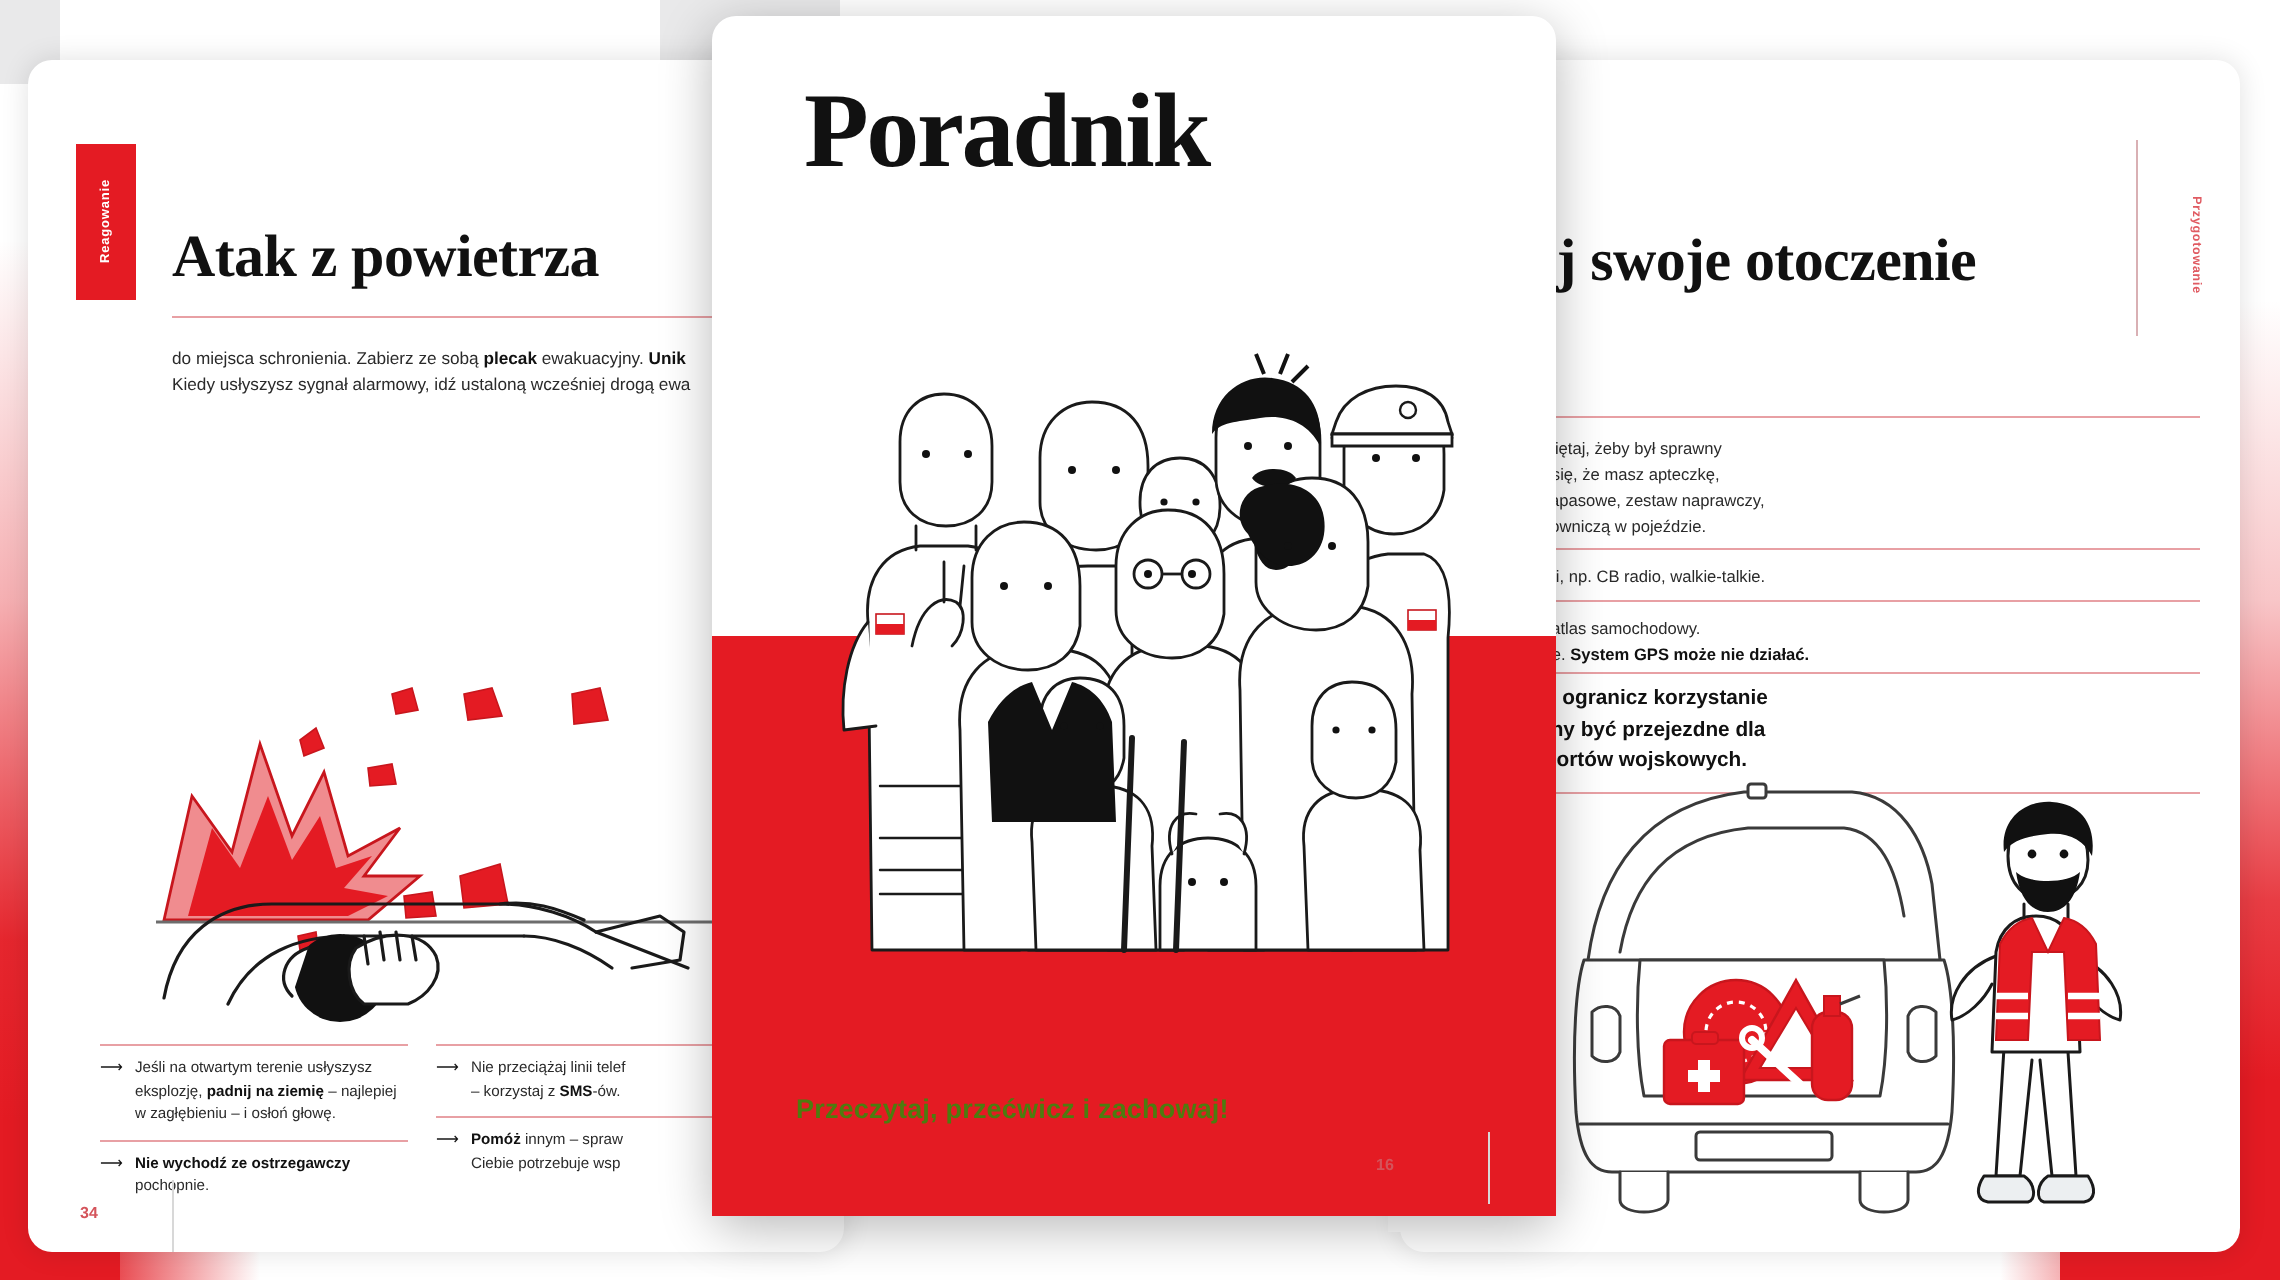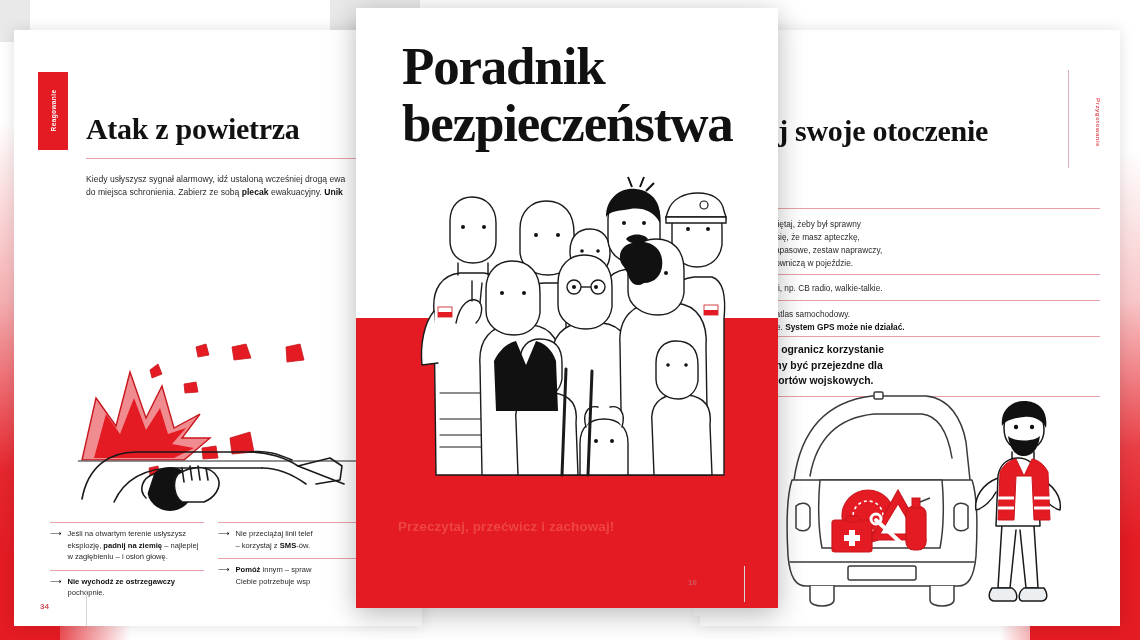--- a/index.html
+++ b/index.html
@@ -41,21 +41,21 @@
     z-index:1;
   }
   .corner-tl{
     position:absolute;left:0;top:0;width:30px;height:42px;background:#e9e9ea;z-index:1;
   }
   .corner-tl2{
     position:absolute;left:330px;top:0;width:90px;height:45px;background:#e9e9ea;z-index:1;
   }
 
   
-  .sheet{position:absolute;background:#fff;z-index:3;}
+  .sheet{position:absolute;background:#fff;z-index:3;border-radius:12px;}
 
   .page-left{ left:14px; top:30px; width:408px; height:596px;
               box-shadow:0 0 14px rgba(0,0,0,0.12); }
   .page-right{ left:700px; top:30px; width:420px; height:596px;
               box-shadow:0 0 14px rgba(0,0,0,0.12); }
   .page-center{ left:356px; top:8px; width:422px; height:600px;
               box-shadow:0 6px 26px rgba(0,0,0,0.28); z-index:6; }
 
   
   .tab-red{
@@ -121,21 +121,21 @@
   .r-redbar{position:absolute;left:-42px;width:9px;background:#e41b23;}
 
   
   .cv-title{
     position:absolute;left:46px;top:30px;width:360px;
     font-family:"Liberation Serif", serif;font-weight:700;
     font-size:53px;line-height:57px;color:#111;letter-spacing:-1.2px;
   }
   .cv-red{position:absolute;left:0;bottom:0;width:422px;height:290px;background:#e41b23;}
   .cv-foot{
-    position:absolute;left:42px;bottom:74px;color:#ef4444;font-size:13.5px;font-weight:700;
+    position:absolute;left:42px;bottom:46px;color:#4d7c0f;font-size:13.5px;font-weight:700;
     letter-spacing:.1px;
   }
   .cv-art{position:absolute;left:60px;top:175px;width:310px;height:300px;}
 
   svg{display:block;overflow:visible;}
 </style>
 </head>
 <body>
 
 <div class="stage">
@@ -149,22 +149,22 @@
   <div class="sheet page-left">
 
     <div class="tab-red">
       <span>Reagowanie</span>
     </div>
 
     <div class="ttl-left">Atak z powietrza</div>
     <div class="rule-left"></div>
 
     <div class="body-left">
+      <div>do miejsca schronienia. Zabierz ze sobą <b>plecak</b> ewakuacyjny. <b>Unik</b></div>
       <div>Kiedy usłyszysz sygnał alarmowy, idź ustaloną wcześniej drogą ewa</div>
-      <div>do miejsca schronienia. Zabierz ze sobą <b>plecak</b> ewakuacyjny. <b>Unik</b></div>
     </div>
 
     <div style="position:absolute;left:40px;top:222px;width:320px;height:250px;">
       <svg width="320" height="250" viewBox="0 0 320 250">
 
         <g>
           <polygon points="28,208 42,146 62,174 76,120 92,166 108,134 120,176 146,162 128,186 156,186 130,208" fill="#f08c8f" stroke="#c8161d" stroke-width="1.4"></polygon>
           <polygon points="40,206 52,162 66,182 80,146 92,178 106,156 114,182 132,176 118,192 140,196 120,206" fill="#e41b23"></polygon>
         </g>
 
@@ -347,21 +347,20 @@
       </svg>
     </div>
   </div>
 
   <div class="sheet page-center">
 
     <div class="cv-red"></div>
 
     <div class="cv-title">
       <div>Poradnik</div>
-      <div>bezpieczeństwa</div>
     </div>
 
     <div class="cv-art">
       <svg width="310" height="300" viewBox="0 0 310 300">
         <g fill="#fff" stroke="#1a1a1a" stroke-width="1.4" stroke-linejoin="round" stroke-linecap="round">
 
           <path d="M18,128 C16,106 26,92 44,90 L68,90 C86,92 94,108 92,130 L94,292 L20,292 Z"></path>
           <path d="M34,38 C34,22 44,14 56,14 C70,14 80,24 80,40 L80,58 C80,72 70,80 57,80 C44,80 34,72 34,58 Z"></path>
           <path d="M42,80 L42,92 M72,80 L72,92"></path>
           <path d="M18,128 C8,140 4,162 6,182 L22,180"></path>

